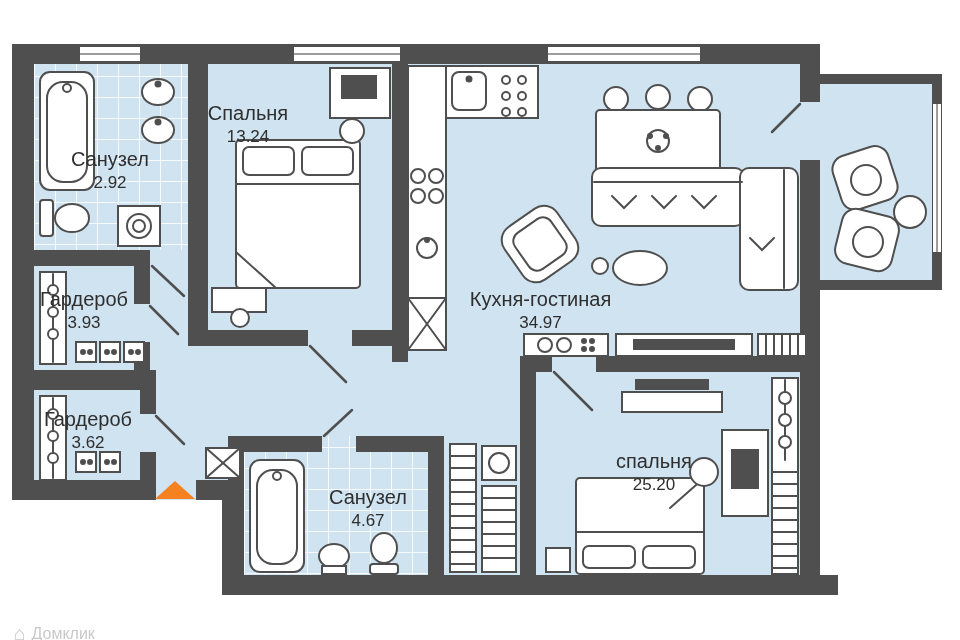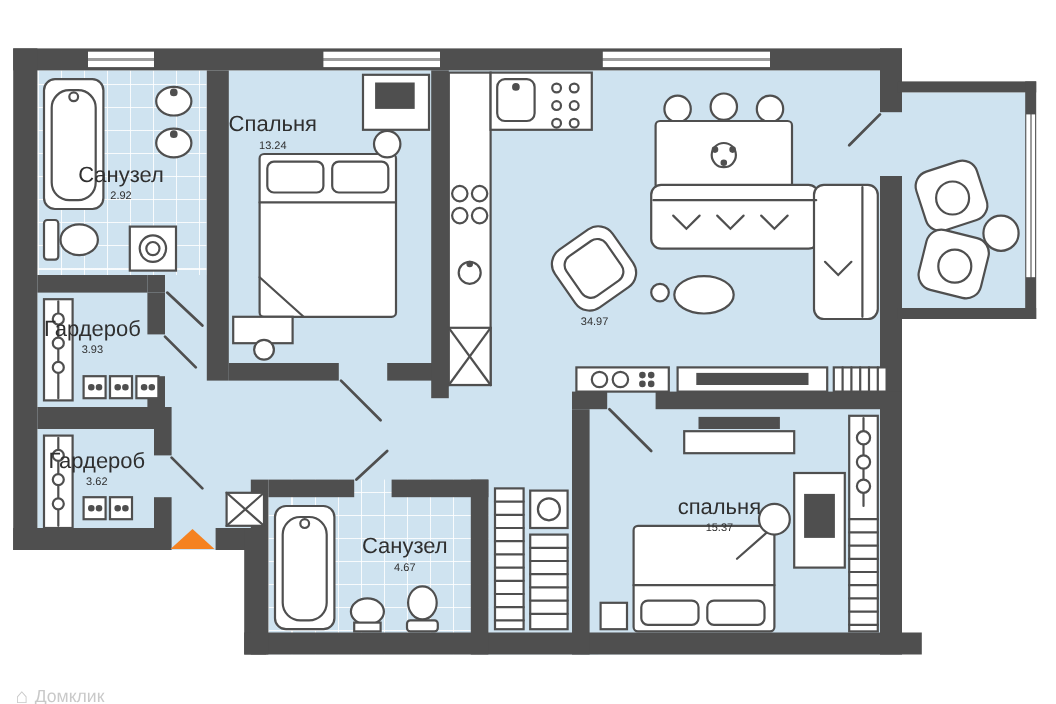--- a/index.html
+++ b/index.html
@@ -9,21 +9,21 @@
   .tile{background-color:#cfe3f0;
         background-image:
           repeating-linear-gradient(0deg,rgba(255,255,255,.85) 0 1px,transparent 1px 21px),
           repeating-linear-gradient(90deg,rgba(255,255,255,.85) 0 1px,transparent 1px 21px);}
   .wall{position:absolute;background:#4f4f4f;}
   .win-h{position:absolute;background:linear-gradient(to bottom,#ffffff 0 6px,#9d9d9d 6px 8px,#ffffff 8px 14px);}
   .win-v{position:absolute;background:linear-gradient(to right,#ffffff 0 3px,#9d9d9d 3px 5px,#ffffff 5px 8px);}
   .furn{position:absolute;left:0;top:0;}
   .label{position:absolute;text-align:center;color:#2f2f2f;line-height:1.3;}
   .rname{font-size:20px;}
-  .rarea{font-size:10px;}
+  .rarea{font-size:17px;}
   .tri{position:absolute;width:0;height:0;border-left:20px solid transparent;
        border-right:20px solid transparent;border-bottom:18px solid #f58220;}
   .wm{position:absolute;left:14px;top:624px;display:flex;align-items:center;gap:6px;
       color:#c9c9c9;font-size:16px;}
   .wm .house{font-size:19px;line-height:1;}
 </style>
 </head>
 <body>
 
 <div class="plan">
@@ -353,37 +353,38 @@
 
   <div class="label" style="left:60px;top:146px;width:100px">
     <div class="rname">Санузел</div>
     <div class="rarea">2.92</div>
   </div>
   <div class="label" style="left:192px;top:100px;width:112px">
     <div class="rname">Спальня</div>
     <div class="rarea">13.24</div>
   </div>
   <div class="label" style="left:468px;top:286px;width:145px">
+    <div class="rname">Кухня-гостиная</div>
     <div class="rarea">34.97</div>
   </div>
   <div class="label" style="left:32px;top:286px;width:104px">
     <div class="rname">Гардероб</div>
     <div class="rarea">3.93</div>
   </div>
   <div class="label" style="left:36px;top:406px;width:104px">
     <div class="rname">Гардероб</div>
     <div class="rarea">3.62</div>
   </div>
   <div class="label" style="left:316px;top:484px;width:104px">
     <div class="rname">Санузел</div>
     <div class="rarea">4.67</div>
   </div>
   <div class="label" style="left:598px;top:448px;width:112px">
     <div class="rname">спальня</div>
-    <div class="rarea">15.37</div>
+    <div class="rarea">25.20</div>
   </div>
 
   <div class="tri" style="left:155px;top:481px"></div>
 
   <div class="wm">
     <span class="house">⌂</span>
     <span>Домклик</span>
   </div>
 
 </div>

